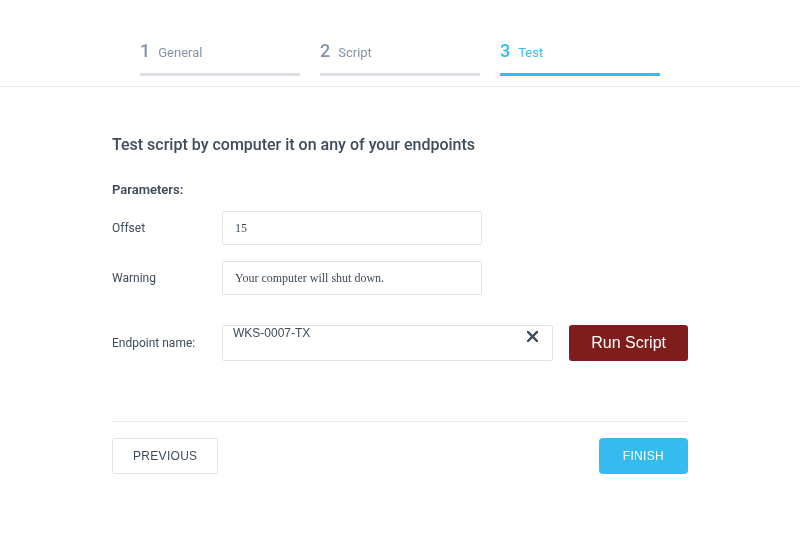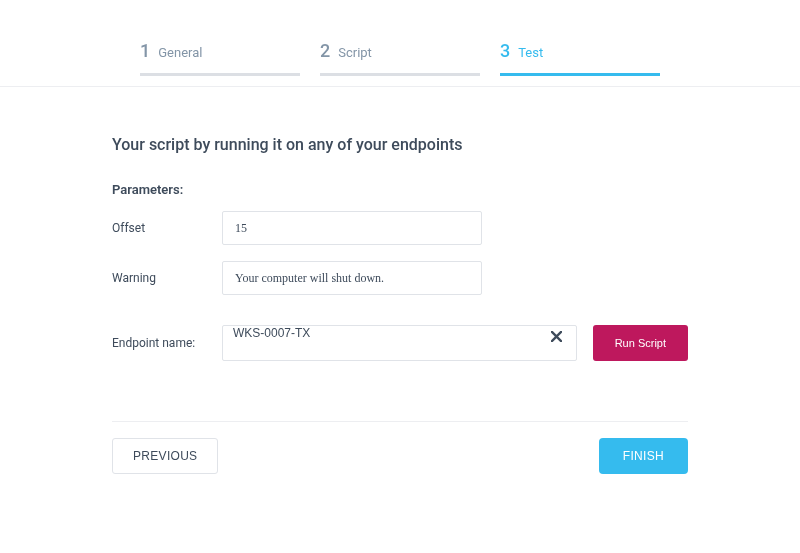--- a/index.html
+++ b/index.html
@@ -128,26 +128,26 @@
       padding: 4px;
       display: flex;
       align-items: center;
       justify-content: center;
     }
     .clear-btn svg {
       width: 11px;
       height: 11px;
     }
     .run-btn {
-      background: #be185d;
+      background: #7f1d1d;
       color: #fff;
       border: none;
       height: 36px;
       padding: 0 22px;
-      font-size: 11px;
+      font-size: 16px;
       border-radius: 3px;
       cursor: pointer;
     }
     .footer {
       border-top: 1px solid #edeef1;
       margin: 60px 112px 0 112px;
       padding-top: 16px;
       display: flex;
       justify-content: space-between;
       align-items: center;
@@ -200,21 +200,21 @@
   <div class="step active">
     <div class="step-header">
       <span class="step-num">3</span>
       <span class="step-label">Test</span>
     </div>
     <div class="step-bar"></div>
   </div>
 </div>
 
 <div class="content">
-  <h2 class="page-title">Your script by running it on any of your endpoints</h2>
+  <h2 class="page-title">Test script by computer it on any of your endpoints</h2>
 
   <div class="params-label">Parameters:</div>
 
   <div class="param-row">
     <span class="param-name">Offset</span>
     <input class="param-input" type="text" value="15" style="">
   </div>
 
   <div class="param-row">
     <span class="param-name">Warning</span>

